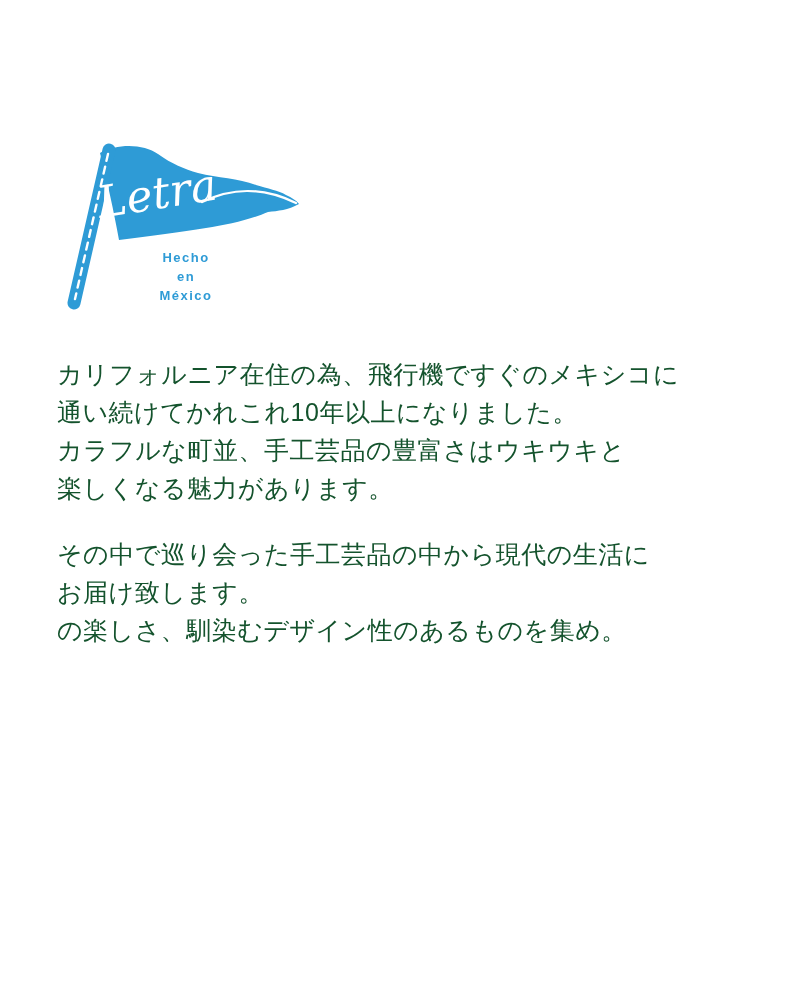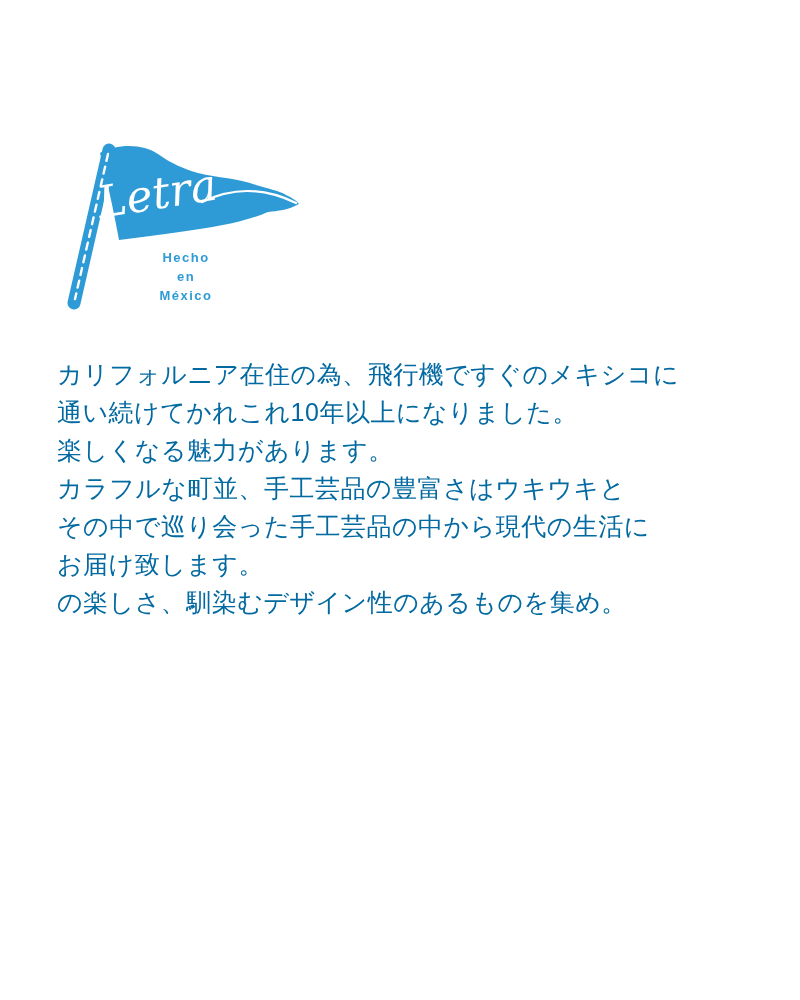--- a/index.html
+++ b/index.html
@@ -30,30 +30,31 @@
   .logo-tagline {
     font-family: "Liberation Sans", sans-serif;
     font-weight: bold;
     letter-spacing: 1.5px;
   }
   .about {
     position: absolute;
     left: 57px;
     top: 355px;
     width: 690px;
-    color: #0369a1;
+    color: #14532d;
     font-size: 25px;
     line-height: 38px;
     letter-spacing: 0.5px;
   }
   .about p {
     margin: 0;
     padding: 0;
   }
   .about p + p {
+    margin-top: 28px;
   }
   .about .line {
     display: block;
   }
 </style>
 </head>
 <body>
 
 <div class="page">
 
@@ -82,22 +83,22 @@
       <text class="logo-tagline" x="130" y="122" font-size="13" fill="#2e9bd6" text-anchor="middle">Hecho</text>
       <text class="logo-tagline" x="130" y="141" font-size="13" fill="#2e9bd6" text-anchor="middle">en</text>
       <text class="logo-tagline" x="130" y="160" font-size="13" fill="#2e9bd6" text-anchor="middle">México</text>
     </svg>
   </div>
 
   <div class="about">
     <p>
       <span class="line">カリフォルニア在住の為、飛行機ですぐのメキシコに</span>
       <span class="line">通い続けてかれこれ10年以上になりました。</span>
+      <span class="line">カラフルな町並、手工芸品の豊富さはウキウキと</span>
       <span class="line">楽しくなる魅力があります。</span>
-      <span class="line">カラフルな町並、手工芸品の豊富さはウキウキと</span>
     </p>
     <p>
       <span class="line">その中で巡り会った手工芸品の中から現代の生活に</span>
       <span class="line">お届け致します。</span>
       <span class="line">の楽しさ、馴染むデザイン性のあるものを集め。</span>
     </p>
   </div>
 
 </div>
 

